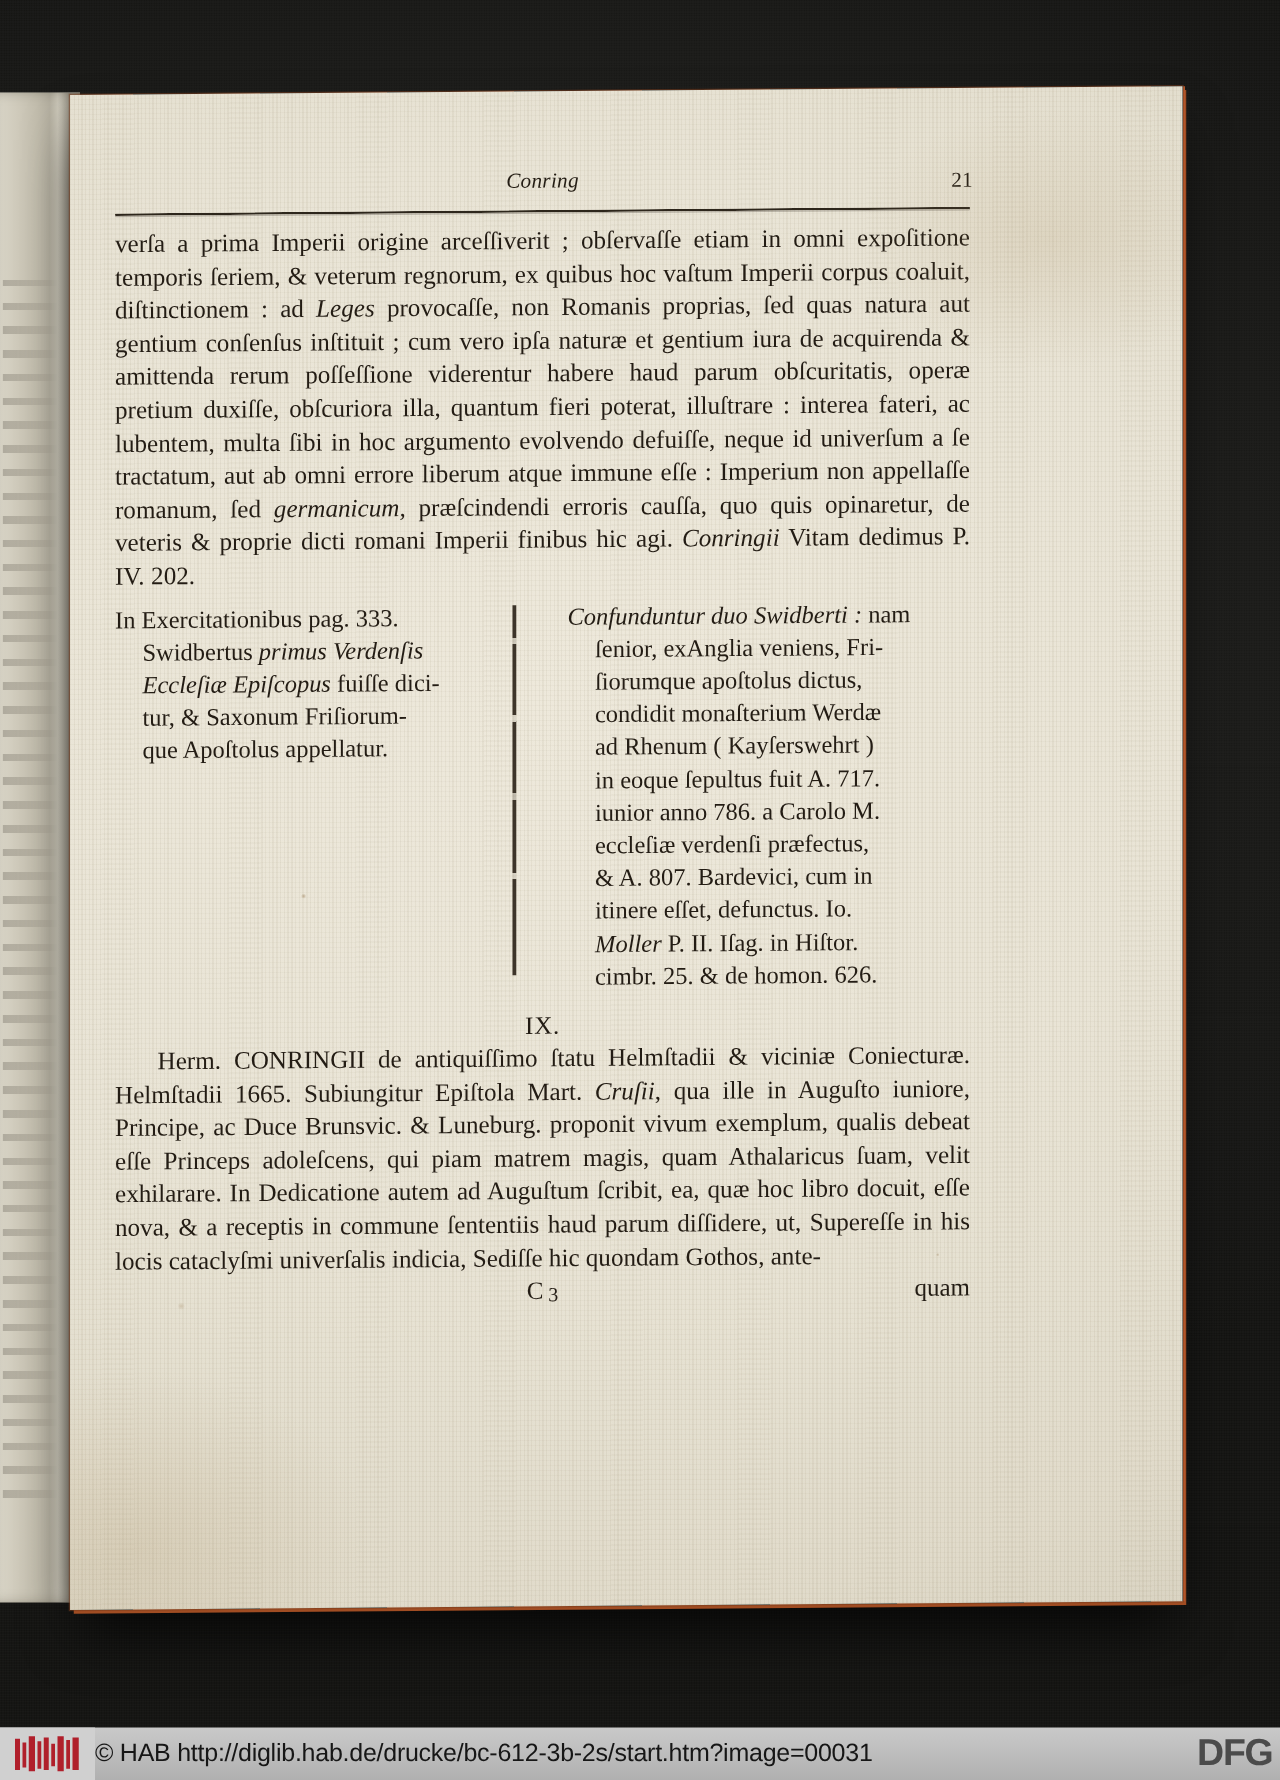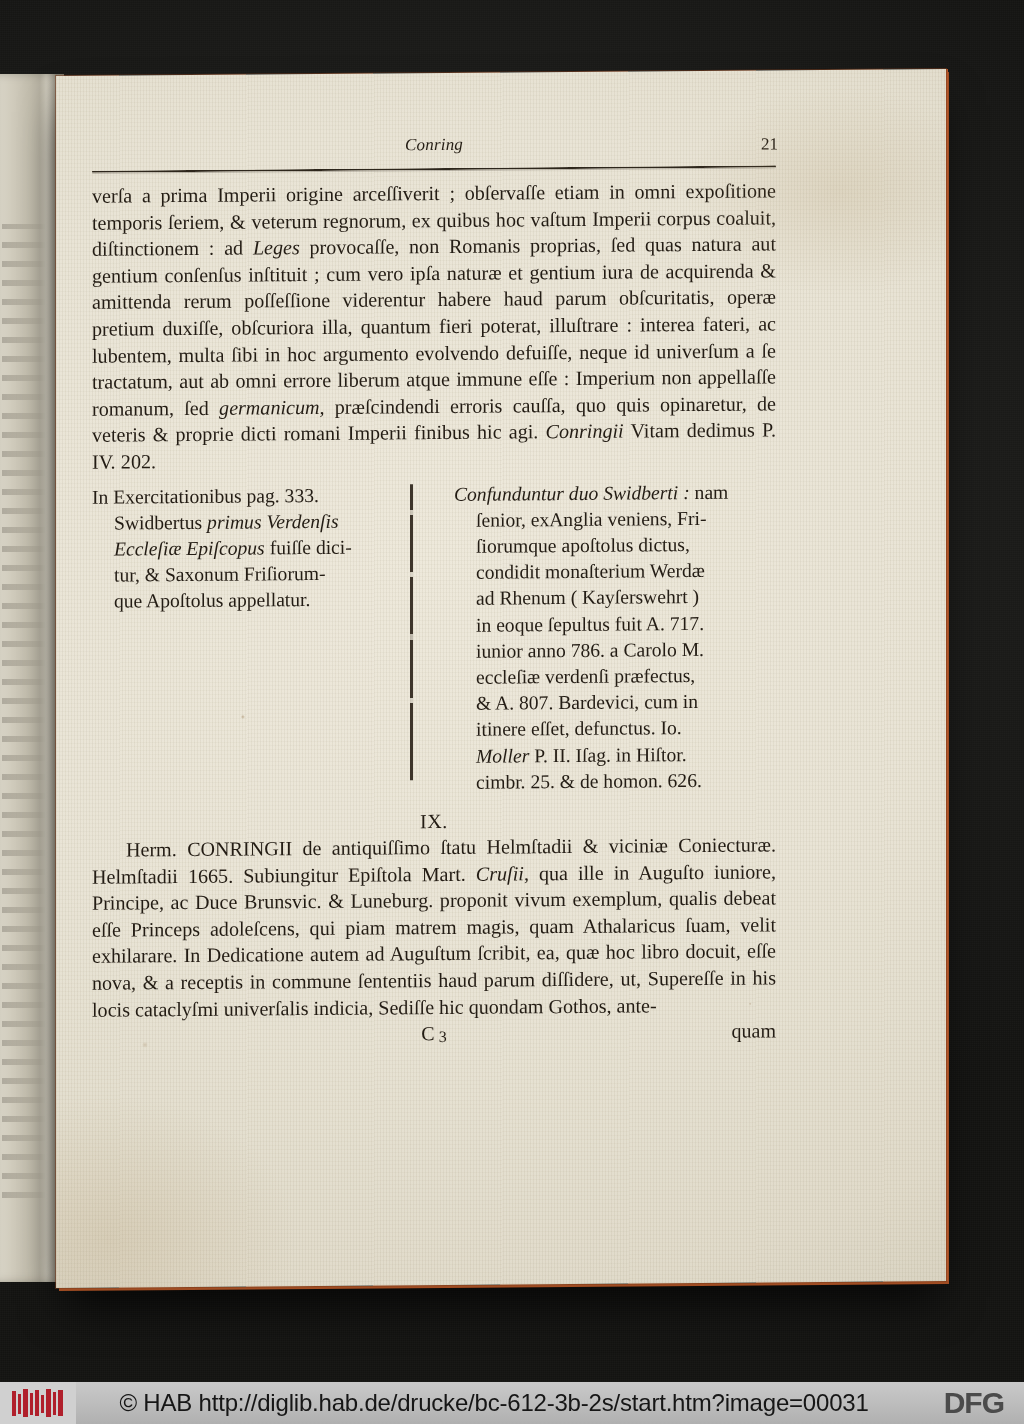--- a/index.html
+++ b/index.html
@@ -237,31 +237,31 @@
     align-items: center;
   }
   #hab-logo {
     width: 76px; height: 42px;
     display: flex; align-items: center; justify-content: center;
     background: #d0d0d0;
     flex: 0 0 auto;
   }
   #footer-url {
     flex: 1 1 auto;
-    text-align: center;
+    text-align: left;
     font-family: "Liberation Sans", sans-serif;
-    font-size: 24px;
+    font-size: 20px;
     color: #161616;
     letter-spacing: -.2px;
     white-space: nowrap;
   }
   #dfg-logo {
     flex: 0 0 auto;
     width: 92px;
-    padding-right: 20px;
+    padding-right: 6px;
     text-align: right;
     font-family: "Liberation Sans", sans-serif;
     font-weight: bold;
     font-size: 30px;
     letter-spacing: -1px;
     color: #4b4b4b;
   }
 </style>
 </head>
 <body>

